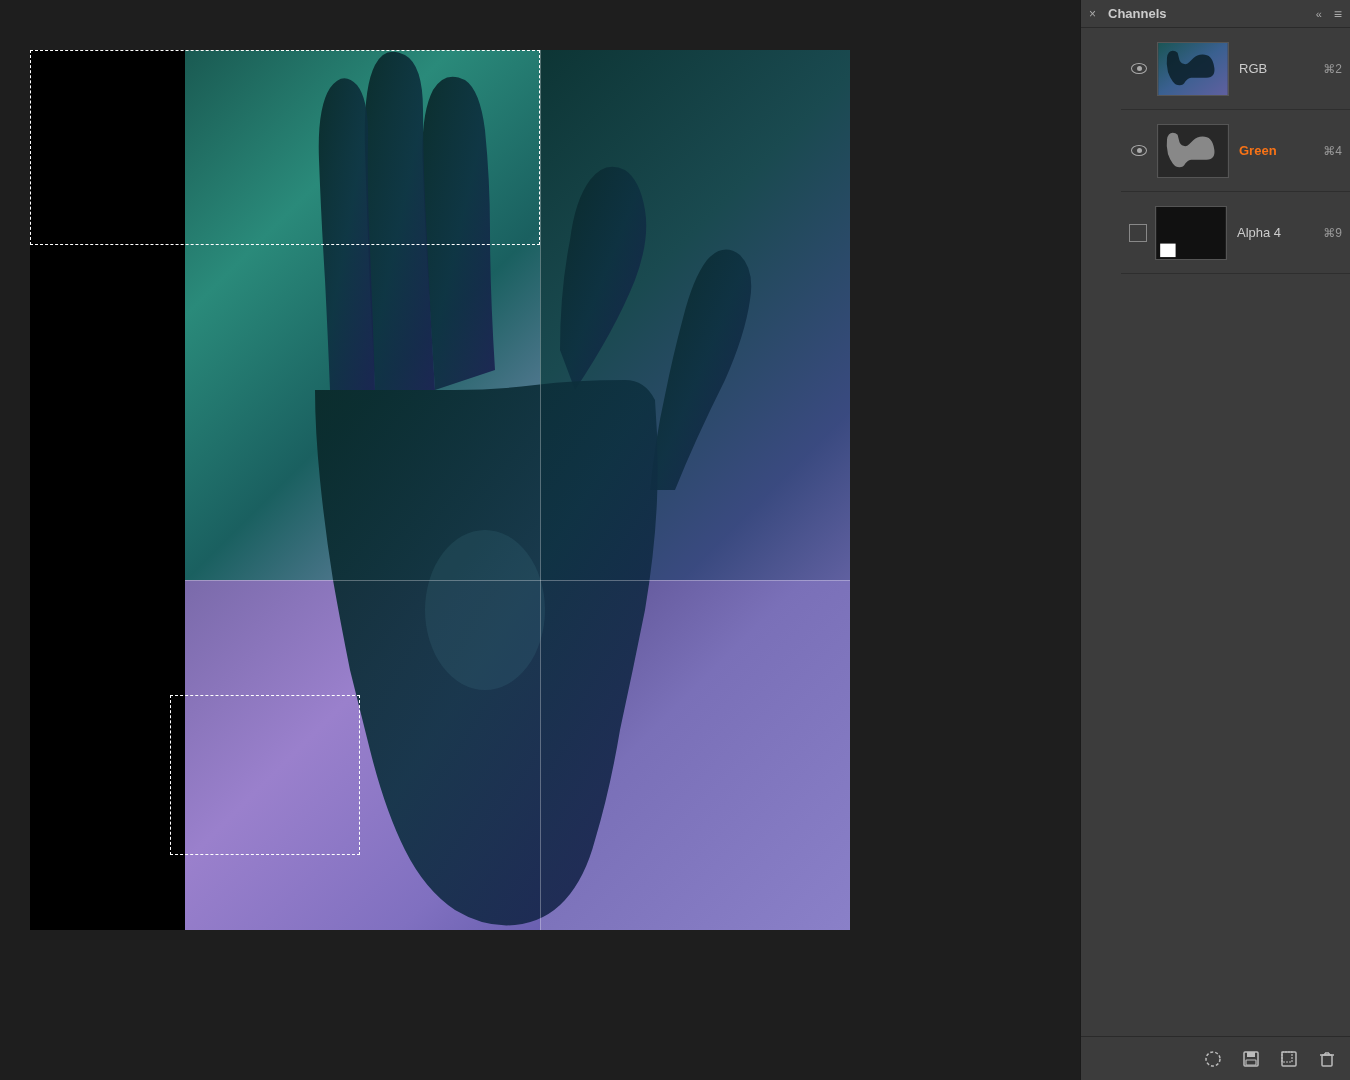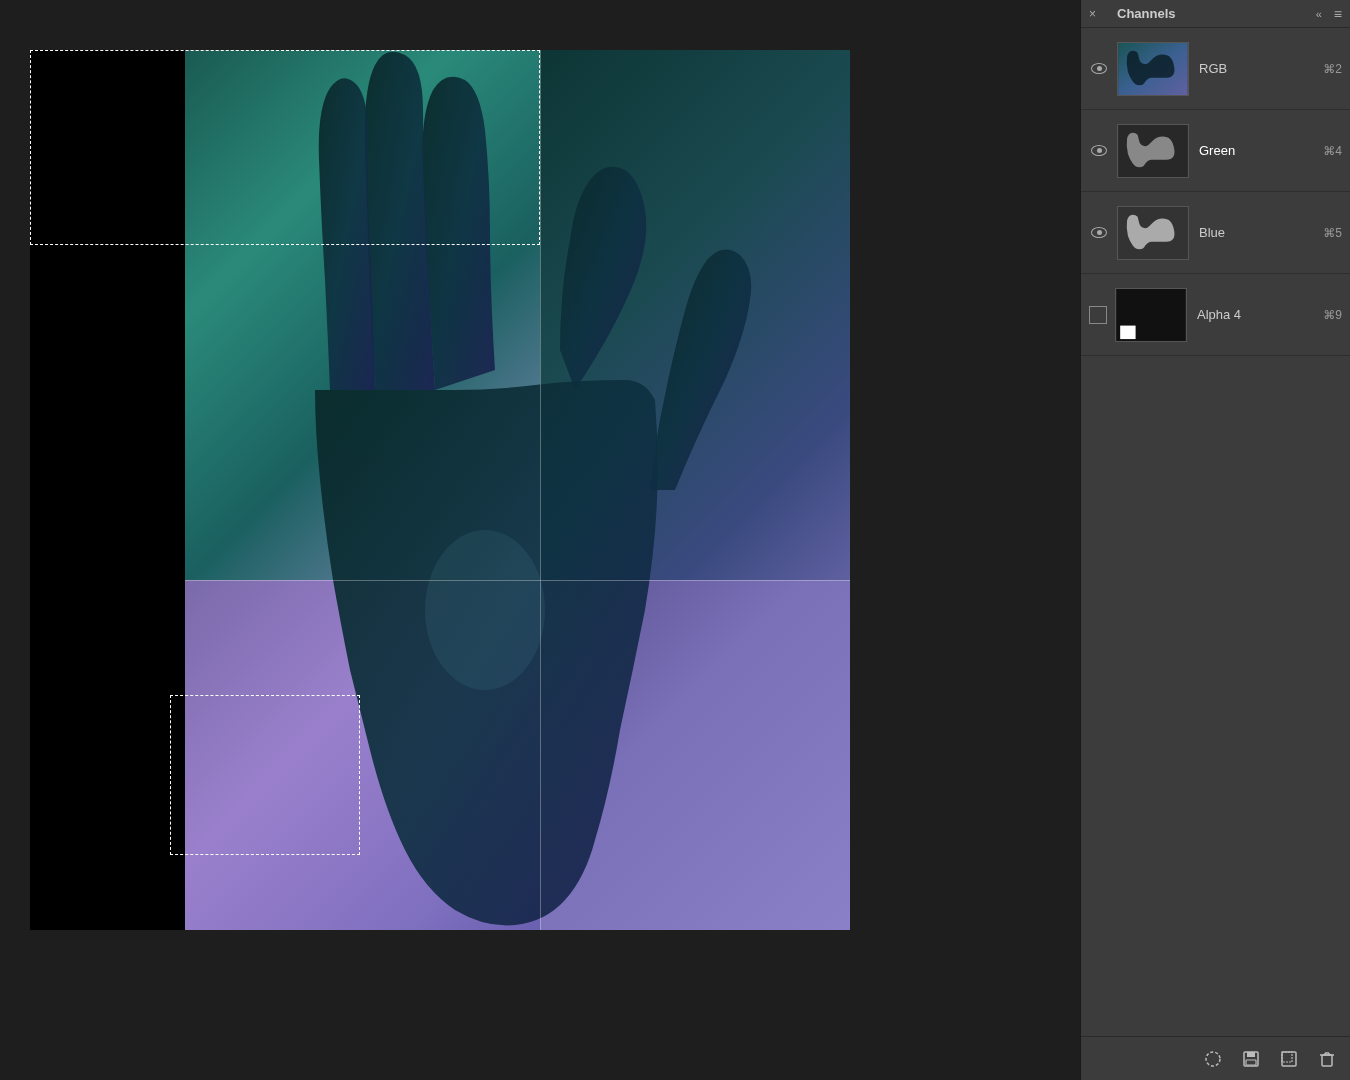--- a/index.html
+++ b/index.html
@@ -108,38 +108,39 @@
       color: #aaa;
       font-size: 12px;
       cursor: pointer;
     }
 
     .panel-title {
       color: #ccc;
       font-size: 13px;
       font-weight: bold;
       flex: 1;
-      margin-left: 21px;
+      margin-left: 12px;
     }
 
     .panel-collapse {
       color: #aaa;
       font-size: 11px;
     }
 
     .panel-menu {
       color: #aaa;
       font-size: 14px;
       cursor: pointer;
     }
 
     .channels-list {
       flex: 1;
       overflow-y: auto;
       overflow-x: hidden;
+      padding-left: 40px;
     }
 
     .channel-row {
       display: flex;
       align-items: center;
       height: 82px;
       padding: 4px 8px;
       border-bottom: 1px solid #2e2e2e;
       cursor: pointer;
       background: #3c3c3c;
@@ -326,39 +327,24 @@
         <div class="eye-circle">
             <div class="eye-pupil"></div>
           </div>
       </div>
       <div class="channel-thumb">
         <svg viewBox="0 0 72 54" xmlns="http://www.w3.org/2000/svg">
           <rect width="72" height="54" fill="#282828"></rect>
           <path d="M 20 10 Q 18 8 15 8 Q 10 8 9 15 Q 8 22 10 30 Q 12 36 15 40 Q 18 44 22 44 Q 26 44 28 40 L 30 38 Q 32 36 34 36 L 50 36 Q 55 36 57 33 Q 59 30 58 25 Q 57 18 54 15 Q 51 12 46 12 Q 40 12 36 16 L 32 20 Q 30 22 28 22 Q 24 22 22 18 Z" fill="#888"></path>
         </svg>
       </div>
-      <span class="channel-name" style="color:#ffffff;">Green</span>
+      <span class="channel-name" style="color:#f97316;font-weight:bold;">Green</span>
       <span class="channel-shortcut">⌘4</span>
     </div>
 
-    <div class="channel-row">
-      <div class="eye-icon">
-        <div class="eye-circle">
-            <div class="eye-pupil"></div>
-          </div>
-      </div>
-      <div class="channel-thumb">
-        <svg viewBox="0 0 72 54" xmlns="http://www.w3.org/2000/svg">
-          <rect width="72" height="54" fill="#333"></rect>
-          <path d="M 20 10 Q 18 8 15 8 Q 10 8 9 15 Q 8 22 10 30 Q 12 36 15 40 Q 18 44 22 44 Q 26 44 28 40 L 30 38 Q 32 36 34 36 L 50 36 Q 55 36 57 33 Q 59 30 58 25 Q 57 18 54 15 Q 51 12 46 12 Q 40 12 36 16 L 32 20 Q 30 22 28 22 Q 24 22 22 18 Z" fill="#aaa"></path>
-        </svg>
-      </div>
-      <span class="channel-name">Blue</span>
-      <span class="channel-shortcut">⌘5</span>
-    </div>
 
 
 
 
     <div class="channel-row">
       <div class="visibility-box"></div>
       <div class="channel-thumb">
         <svg viewBox="0 0 72 54" xmlns="http://www.w3.org/2000/svg">
           <rect width="72" height="54" fill="#111"></rect>
 

